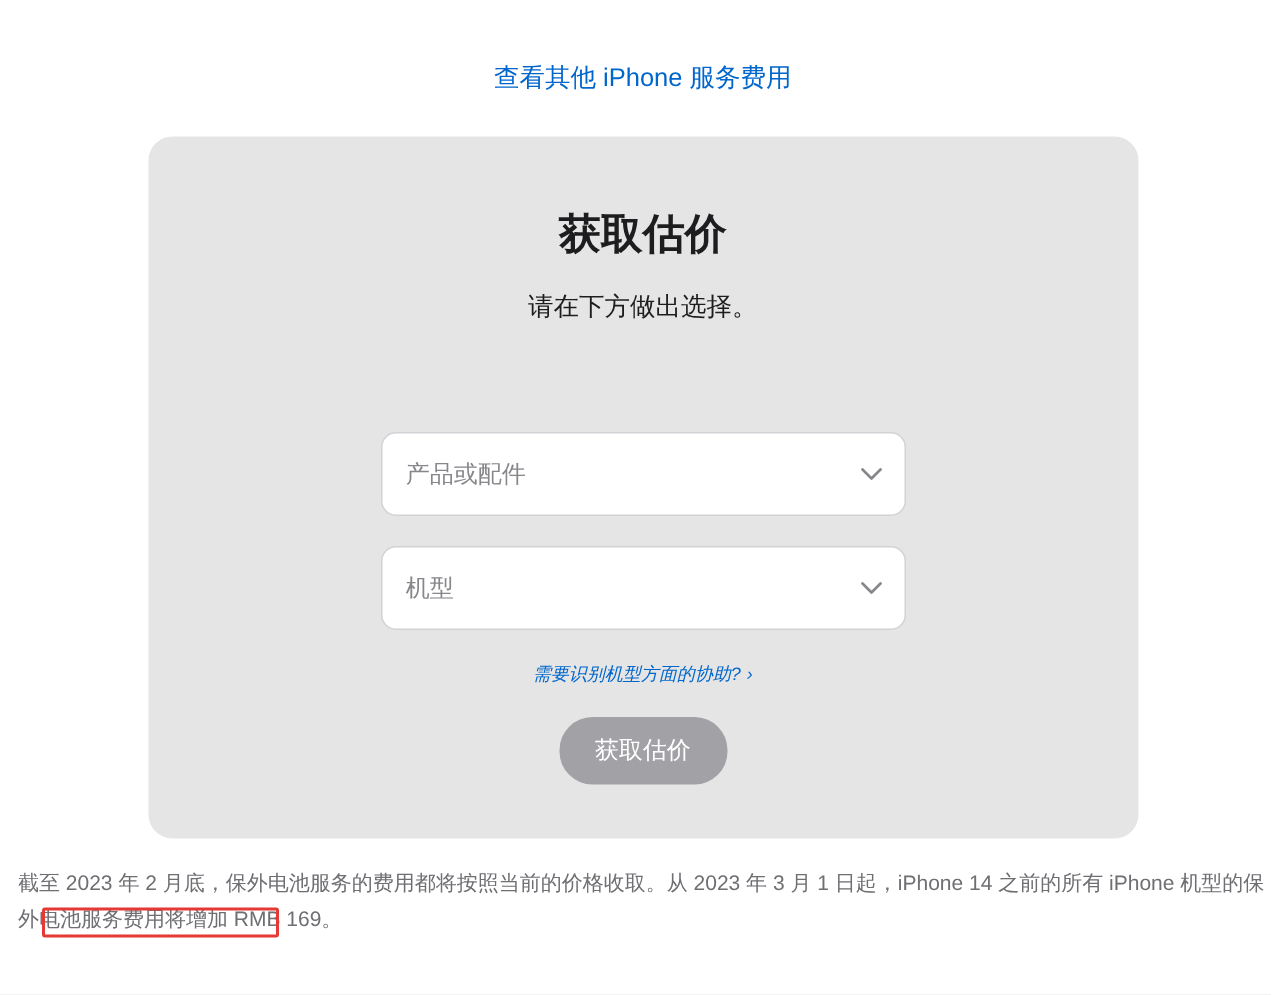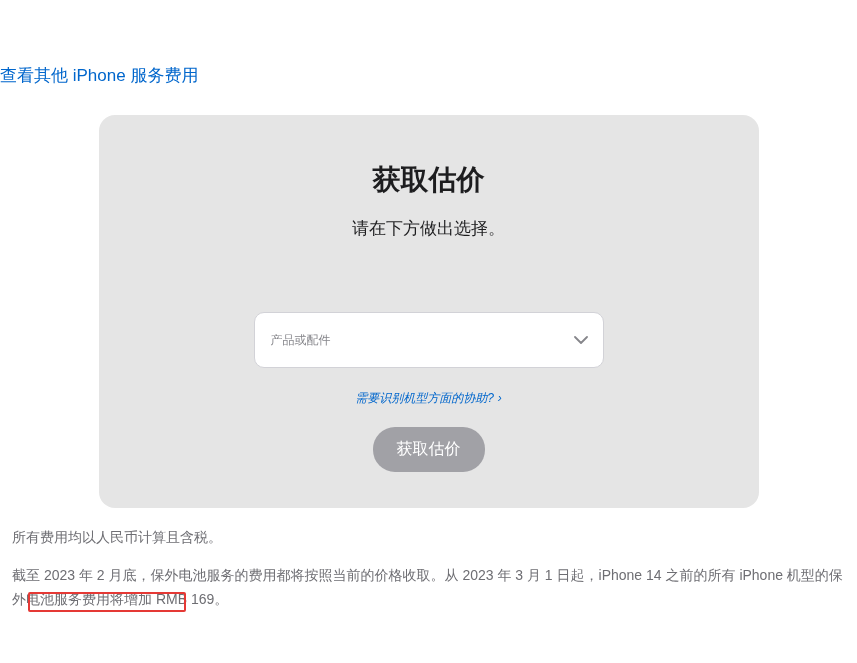--- a/index.html
+++ b/index.html
@@ -9,22 +9,22 @@
     }
     body {
       font-family: -apple-system, BlinkMacSystemFont, "SF Pro Text", "Helvetica Neue", Arial, sans-serif;
       background: #ffffff;
       color: #1d1d1f;
       width: 857px;
       min-height: 663px;
       position: relative;
     }
     .top-link {
-      text-align: left;
-      padding-top: 64px;
+      text-align: center;
+      padding-top: 40px;
       padding-bottom: 28px;
     }
     .top-link a {
       color: #0066cc;
       text-decoration: none;
       font-size: 17px;
     }
     .card {
       background: #e5e5e5;
       border-radius: 16px;
@@ -49,21 +49,21 @@
       width: 350px;
       margin: 0 auto 20px;
     }
     .select-field {
       width: 100%;
       height: 56px;
       background: #ffffff;
       border: 1px solid #d2d2d7;
       border-radius: 10px;
       padding: 0 42px 0 16px;
-      font-size: 12px;
+      font-size: 16px;
       color: #86868b;
       text-align: left;
       appearance: none;
       -webkit-appearance: none;
       cursor: pointer;
       outline: none;
       display: flex;
       align-items: center;
     }
     .chevron {
@@ -141,29 +141,36 @@
 
   <div class="select-wrapper">
     <div class="select-field">产品或配件</div>
     <span class="chevron">
       <svg viewBox="0 0 14 8" fill="none" stroke="currentColor" stroke-width="1.8" stroke-linecap="round" stroke-linejoin="round">
           <polyline points="1,1 7,7 13,1"></polyline>
         </svg>
     </span>
   </div>
 
+  <div class="select-wrapper">
+    <div class="select-field">机型</div>
+    <span class="chevron">
+      <svg viewBox="0 0 14 8" fill="none" stroke="currentColor" stroke-width="1.8" stroke-linecap="round" stroke-linejoin="round">
+          <polyline points="1,1 7,7 13,1"></polyline>
+        </svg>
+    </span>
+  </div>
 
   <div class="help-link">
     <a href="#">
       <span>需要识别机型方面的协助?</span><span class="help-chevron">›</span>
     </a>
   </div>
 
   <button class="submit-button">获取估价</button>
 </div>
 
 <div class="footer">
-  <p>所有费用均以人民币计算且含税。</p>
   <div class="note-wrapper">
     <p>截至 2023 年 2 月底，保外电池服务的费用都将按照当前的价格收取。从 2023 年 3 月 1 日起，iPhone 14 之前的所有 iPhone 机型的保外电池服务费用将增加 RMB 169。</p>
     <div class="red-highlight"></div>
   </div>
 </div>
 
 </body></html>

